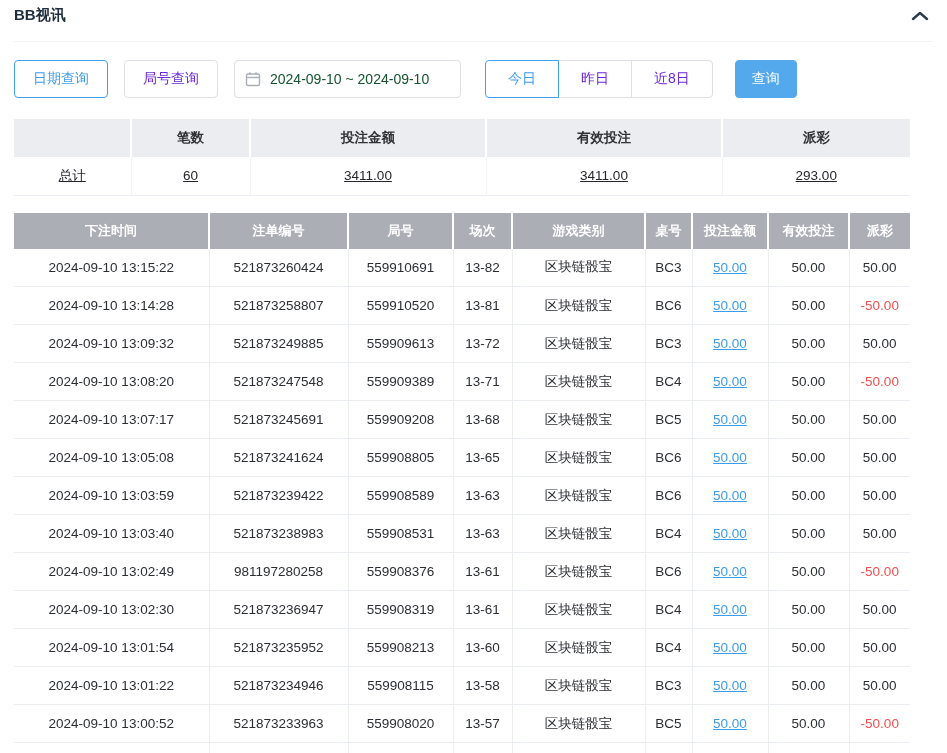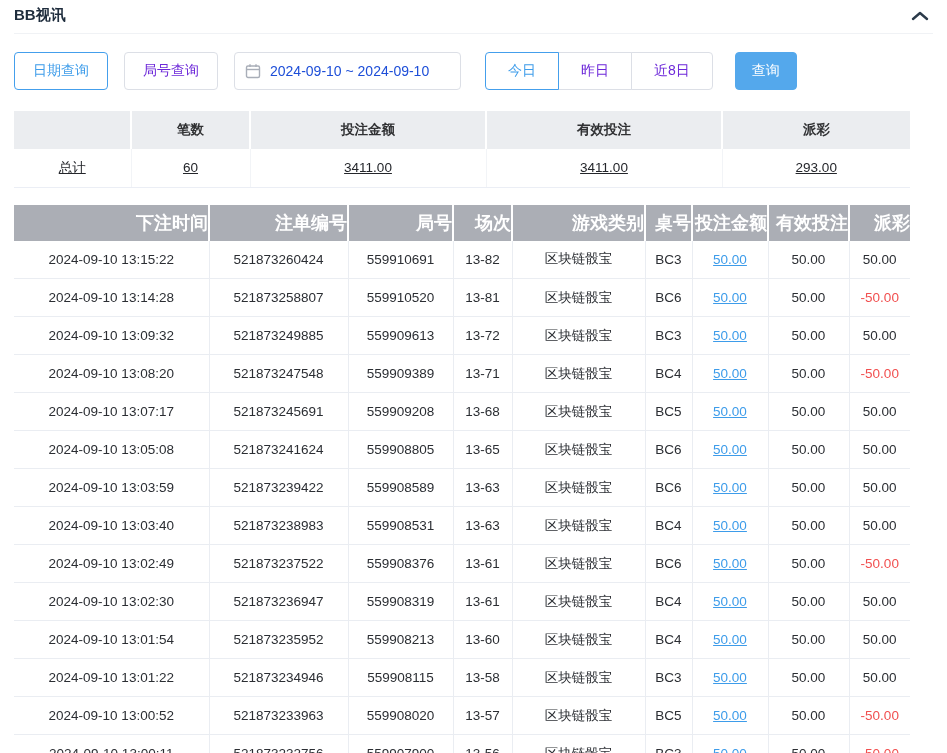--- a/index.html
+++ b/index.html
@@ -2,58 +2,58 @@
 <html><head>
 <meta charset="utf-8">
 <style>
   * { box-sizing: border-box; margin: 0; padding: 0; }
   html, body { width: 947px; height: 753px; overflow: hidden; background: #fff; }
   body { font-family: "Liberation Sans", "DejaVu Sans", sans-serif; color: #303133; }
   .page { padding: 0 14px; }
 
   
   .sec-header { display: flex; justify-content: space-between; 
-                padding: 6px 2px 8px 0; border-bottom: 1px solid #f0f2f5; }
+                padding: 6px 2px 16px 0; border-bottom: 1px solid #f0f2f5; }
   .sec-title { font-size: 15px; font-weight: bold; color: #1f2d3d; }
   .collapse-btn { background: none; border: none; cursor: pointer; padding: 2px; line-height: 0; }
 
   
   .filter-bar { display: flex; align-items: flex-start; margin-top: 18px; }
   .btn { height: 38px; padding: 0 18px; font-size: 14px; border-radius: 4px;
          border: 1px solid #dcdfe6; background: #fff; color: #6d28d9; cursor: pointer;
          font-family: inherit; }
   .btn.outline-active { border-color: #449fec; color: #3d9cea; }
   .btn-date-query { margin-right: 16px; }
   .btn-round-query { margin-right: 16px; }
 
   .date-picker { width: 227px; height: 38px; border: 1px solid #dcdfe6; border-radius: 4px;
                  display: flex; align-items: center; padding: 0 10px; gap: 9px;
-                 color: #1d4ed8; font-size: 14px; cursor: pointer; background: #fff; }
+                 color: #14532d; font-size: 14px; cursor: pointer; background: #fff; }
 
   .quick-group { display: flex; margin-left: 24px; }
   .quick-group .btn { border-radius: 0; margin-left: -1px; padding: 0 22px; }
   .quick-group .btn:first-child { border-radius: 4px 0 0 4px; margin-left: 0; position: relative; z-index: 2; }
   .quick-group .btn:last-child { border-radius: 0 4px 4px 0; }
 
   .btn-search { margin-left: 22px; background: #54a8ec; border: 1px solid #54a8ec;
                 color: #fff; padding: 0 16px; }
 
   
   table { border-collapse: collapse; table-layout: fixed; font-size: 13.5px; }
   .summary-table { margin-top: 21px; width: 896px; }
   .summary-table th { background: #ebedf0; color: #303133; font-weight: bold;
                       height: 38px; text-align: center; border-right: 2px solid #fff; }
   .summary-table th:last-child { border-right: none; }
   .summary-table td { background: #fff; height: 38px; text-align: center; color: #24262b;
                       border-right: 1px solid #f2f4f7; border-bottom: 1px solid #ebeef5; text-decoration: underline; }
   .summary-table td:last-child { border-right: none; }
 
   .records-table { margin-top: 17px; width: 896px; }
-  .records-table th { background: #abaeb5; color: #fff; font-weight: bold; font-size: 18px;
-                      height: 36px; text-align: right; border-right: 2px solid #fff; }
+  .records-table th { background: #abaeb5; color: #fff; font-weight: bold; font-size: 13px;
+                      height: 36px; text-align: center; border-right: 2px solid #fff; }
   .records-table th:last-child { border-right: none; }
   .records-table td { height: 38px; text-align: center; color: #2b2e33;
                       border-right: 1px solid #eaedf2; border-bottom: 1px solid #eaedf2;
                       overflow: hidden; white-space: nowrap; }
   .records-table td:last-child { border-right: none; }
   .records-table td.neg { color: #f14f4f; }
   .amt-link { color: #3d9cea; text-decoration: underline; cursor: pointer; }
 </style>
 </head>
 <body>
@@ -233,21 +233,21 @@
           <td>559908531</td>
           <td>13-63</td>
           <td>区块链骰宝</td>
           <td>BC4</td>
           <td><a class="amt-link">50.00</a></td>
           <td>50.00</td>
           <td>50.00</td>
         </tr>
         <tr>
           <td>2024-09-10 13:02:49</td>
-          <td>521873237522</td>
+          <td>981197280258</td>
           <td>559908376</td>
           <td>13-61</td>
           <td>区块链骰宝</td>
           <td>BC6</td>
           <td><a class="amt-link">50.00</a></td>
           <td>50.00</td>
           <td class="neg">-50.00</td>
         </tr>
         <tr>
           <td>2024-09-10 13:02:30</td>

